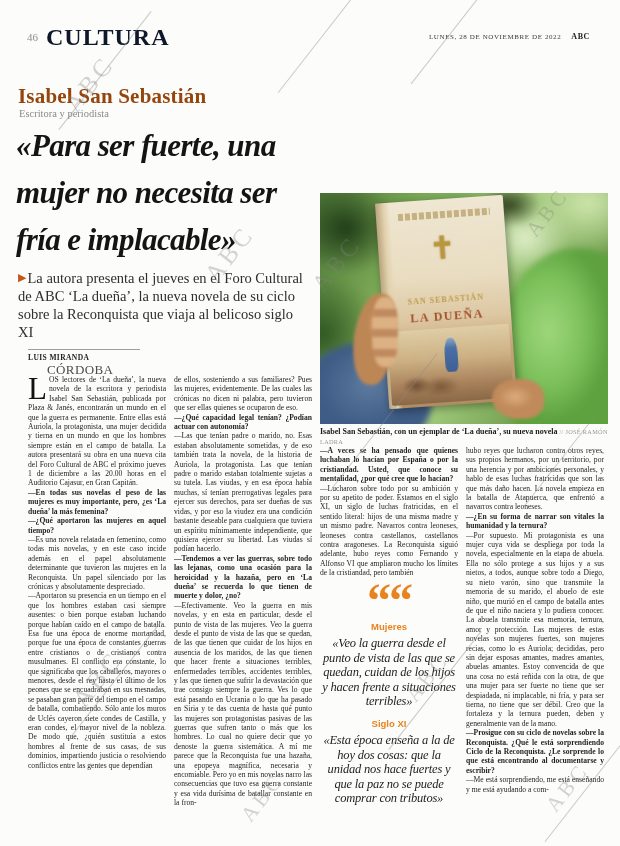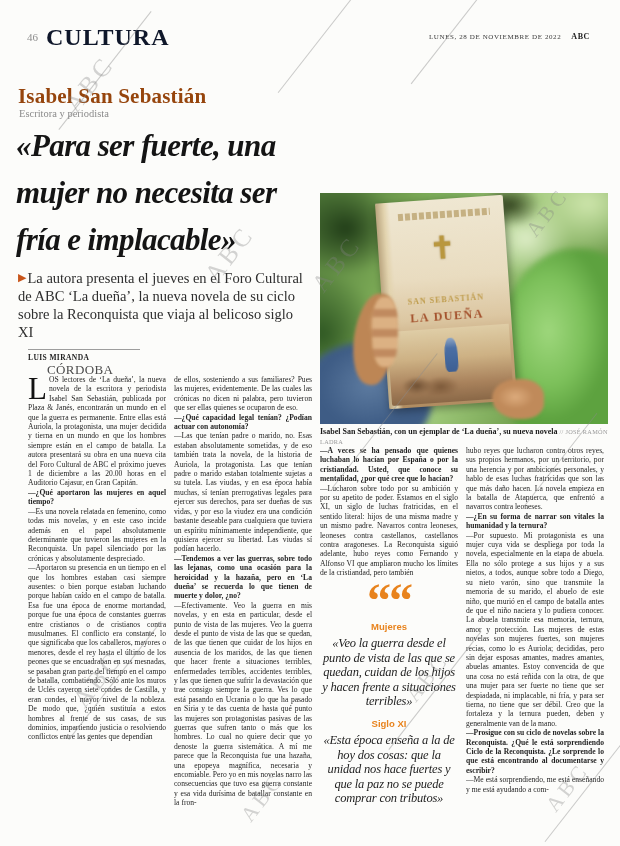--- a/index.html
+++ b/index.html
@@ -136,20 +136,21 @@
     <div class="fingers"></div>
     <div class="hand-right"></div>
   </div>
   <div class="caption">
     <b>Isabel San Sebastián, con un ejemplar de ‘La dueña’, su nueva novela</b>
     <span class="credit">// JOSÉ RAMÓN LADRA</span>
   </div>
 
   <div id="col1" class="col">
       <p class="para"><span class="dropcap">L</span>OS lectores de ‘La dueña’, la nueva novela de la escritora y periodista Isabel San Sebastián, publicada por Plaza &amp; Janés, encontrarán un mundo en el que la guerra es permanente. Entre ellas está Auriola, la protagonista, una mujer decidida y tierna en un mundo en que los hombres siempre están en el campo de batalla. La autora presentará su obra en una nueva cita del Foro Cultural de ABC el próximo jueves 1 de diciembre a las 20.00 horas en el Auditorio Cajasur, en Gran Capitán.</p>
+      <p class="para bold-q">—En todas sus novelas el peso de las mujeres es muy importante, pero, ¿es ‘La dueña’ la más femenina?</p>
       <p class="para bold-q">—¿Qué aportaron las mujeres en aquel tiempo?</p>
       <p class="para">—Es una novela relatada en femenino, como todas mis novelas, y en este caso incide además en el papel absolutamente determinante que tuvieron las mujeres en la Reconquista. Un papel silenciado por las crónicas y absolutamente despreciado.</p>
       <p class="para">—Aportaron su presencia en un tiempo en el que los hombres estaban casi siempre ausentes: o bien porque estaban luchando porque habían caído en el campo de batalla. Esa fue una época de enorme mortandad, porque fue una época de constantes guerras entre cristianos o de cristianos contra musulmanes. El conflicto era constante, lo que significaba que los caballeros, mayores o menores, desde el rey hasta el último de los peones que se encuadraban en sus mesnadas, se pasaban gran parte del tiempo en el campo de batalla, combatiendo. Sólo ante los muros de Uclés cayeron siete condes de Castilla, y eran condes, el mayor nivel de la nobleza. De modo que, ¿quién sustituía a estos hombres al frente de sus casas, de sus dominios, impartiendo justicia o resolviendo conflictos entre las gentes que dependían</p>
     </div>
   <div id="col2" class="col">
       <p class="para">de ellos, sosteniendo a sus familiares? Pues las mujeres, evidentemente. De las cuales las crónicas no dicen ni palabra, pero tuvieron que ser ellas quienes se ocuparon de eso.</p>
       <p class="para bold-q">—¿Qué capacidad legal tenían? ¿Podían actuar con autonomía?</p>
       <p class="para">—Las que tenían padre o marido, no. Esas estaban absolutamente sometidas, y de eso también trata la novela, de la historia de Auriola, la protagonista. Las que tenían padre o marido estaban totalmente sujetas a su tutela. Las viudas, y en esa época había muchas, sí tenían prerrogativas legales para ejercer sus derechos, para ser dueñas de sus vidas, y por eso la viudez era una condición bastante deseable para cualquiera que tuviera un espíritu mínimamente independiente, que quisiera ejercer su libertad. Las viudas sí podían hacerlo.</p>
       <p class="para bold-q">—Tendemos a ver las guerras, sobre todo las lejanas, como una ocasión para la heroicidad y la hazaña, pero en ‘La dueña’ se recuerda lo que tienen de muerte y dolor, ¿no?</p>
       <p class="para">—Efectivamente. Veo la guerra en mis novelas, y en esta en particular, desde el punto de vista de las mujeres. Veo la guerra desde el punto de vista de las que se quedan, de las que tienen que cuidar de los hijos en ausencia de los maridos, de las que tienen que hacer frente a situaciones terribles, enfermedades terribles, accidentes terribles, y las que tienen que sufrir la devastación que trae consigo siempre la guerra. Ves lo que está pasando en Ucrania o lo que ha pasado en Siria y te das cuenta de hasta qué punto las mujeres son protagonistas pasivas de las guerras que sufren tanto o más que los hombres. Lo cual no quiere decir que yo denoste la guerra sistemática. A mí me parece que la Reconquista fue una hazaña, una epopeya magnífica, necesaria y encomiable. Pero yo en mis novelas narro las consecuencias que tuvo esa guerra constante y esa vida durísima de batallar constante en la fron-</p>

